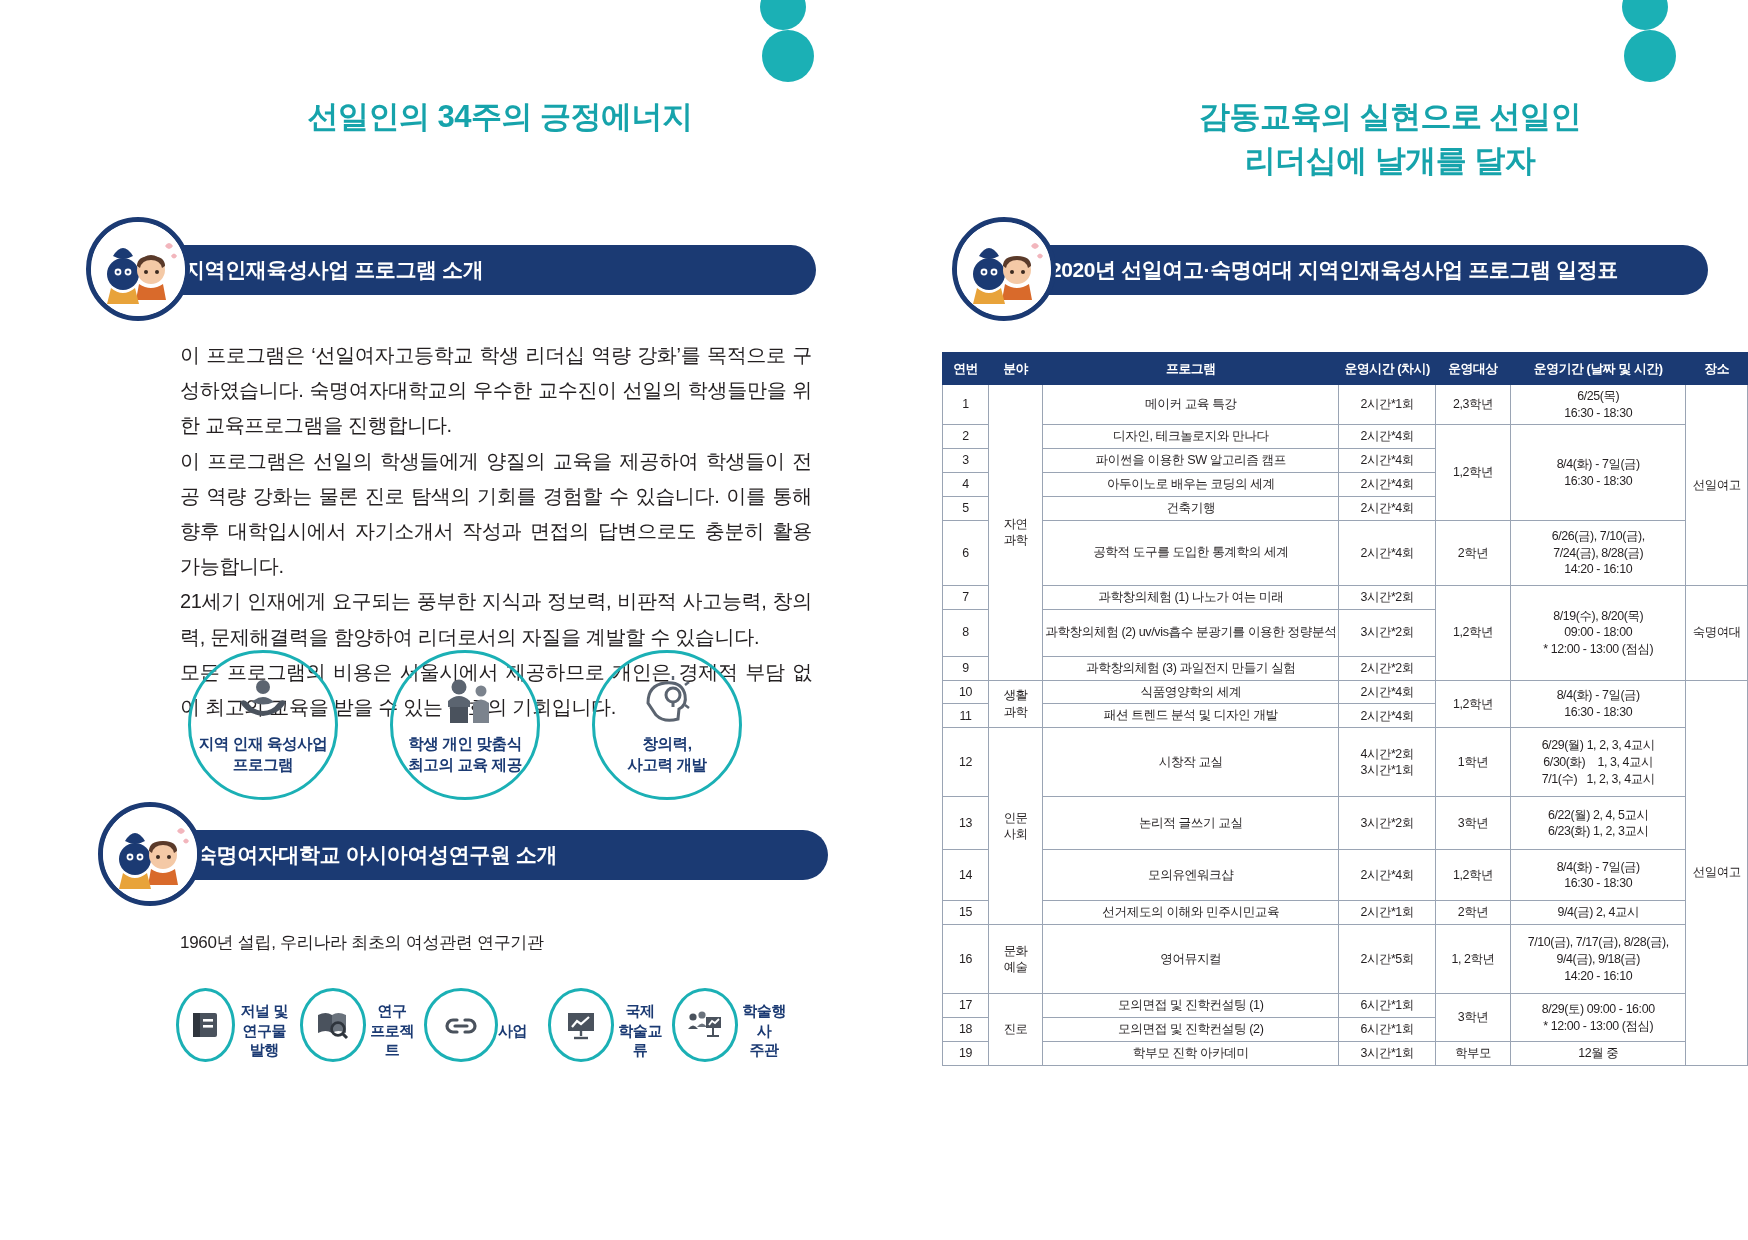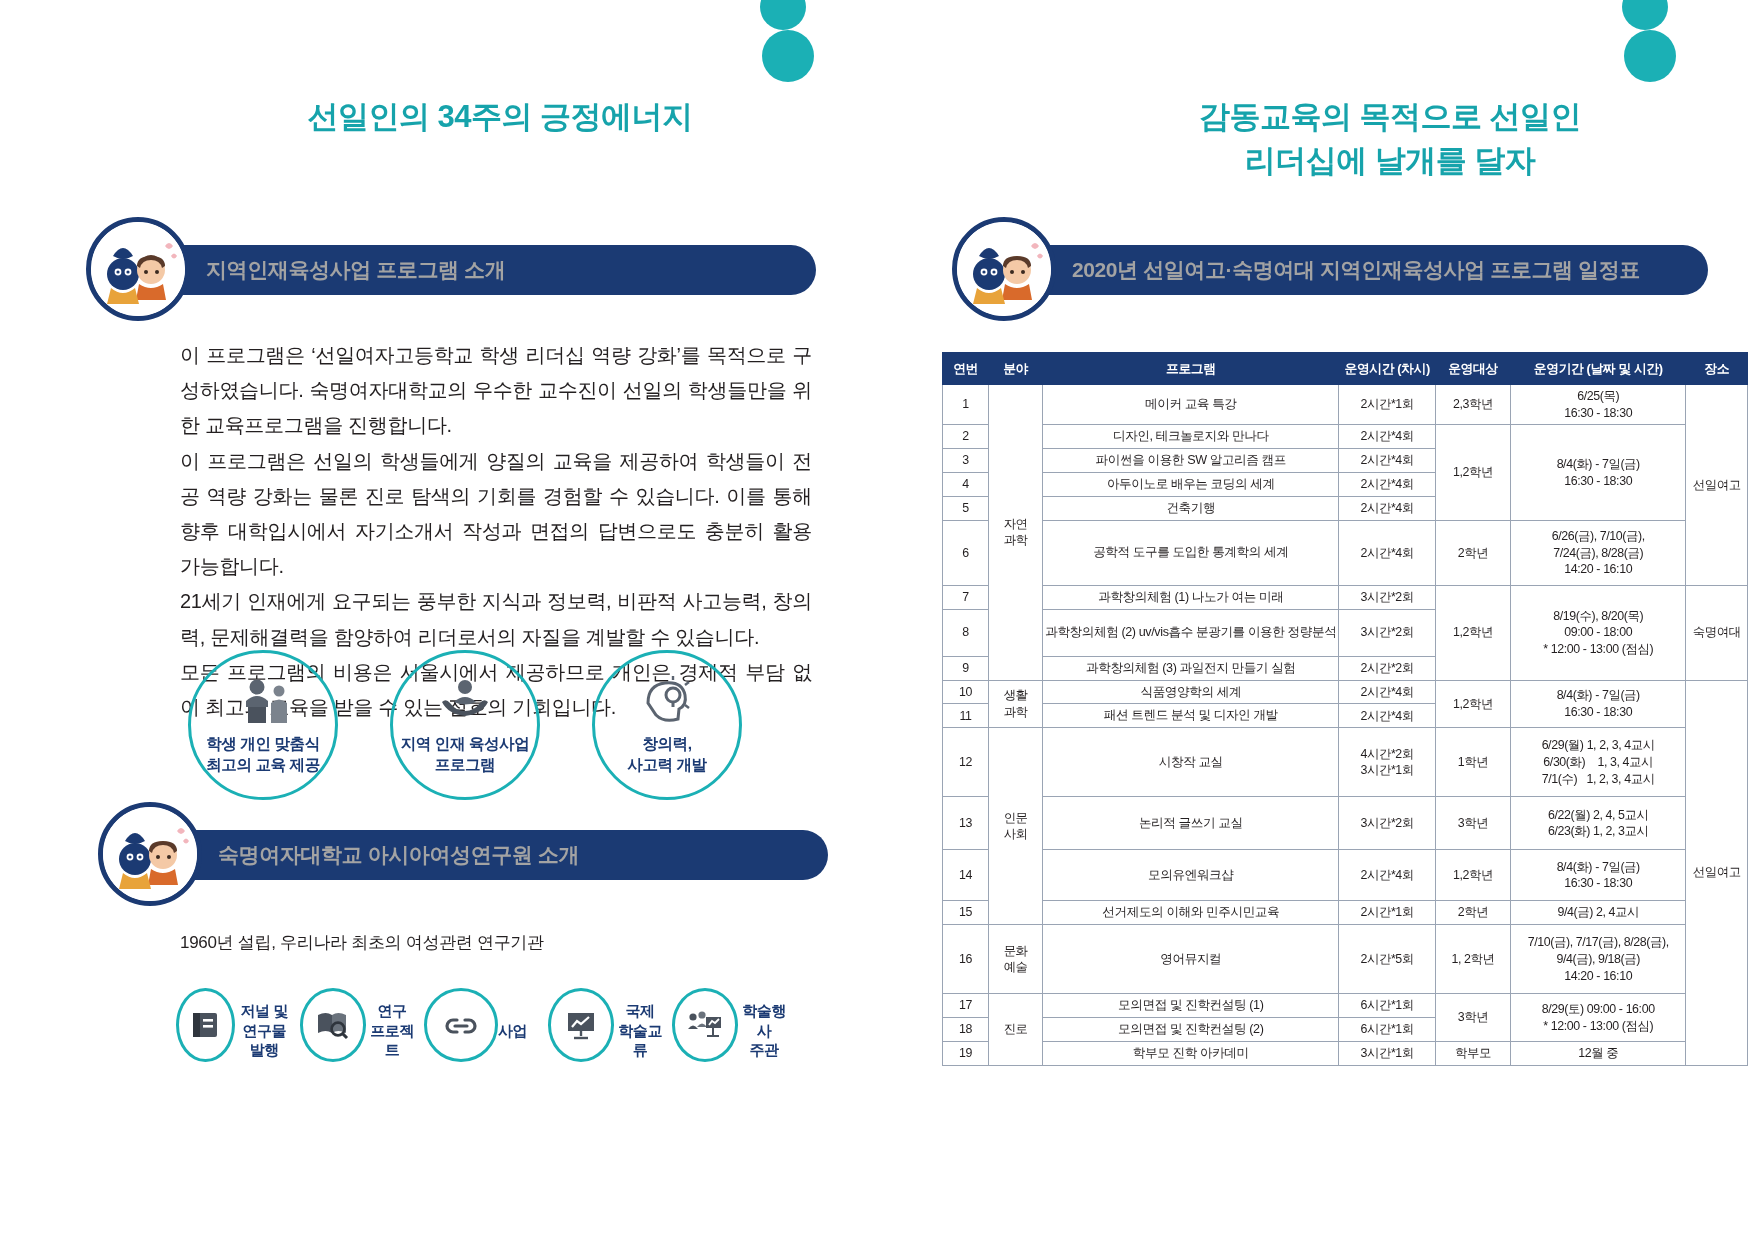--- a/index.html
+++ b/index.html
@@ -37,22 +37,22 @@
 
   
   .banner{
     position:absolute;
     height:50px;
     background:#1b3a73;
     border-radius:25px;
     display:flex;align-items:center;
   }
   .banner .btext{
-    color:#a3a3a3;font-size:21px;font-weight:bold;
-    margin-left:110px;letter-spacing:-0.4px;white-space:nowrap;
+    color:#ffffff;font-size:21px;font-weight:bold;
+    margin-left:88px;letter-spacing:-0.4px;white-space:nowrap;
   }
   .mascot{
     position:absolute;left:-10px;top:-28px;
     width:104px;height:104px;border-radius:50%;
     background:#ffffff;border:5px solid #1b3a73;
     box-sizing:border-box;
     overflow:hidden;
   }
   .mascot svg{display:block;}
 
@@ -152,39 +152,39 @@
     <div class="body-text" style="left:180px;top:338px;width:632px;">
       <div>이 프로그램은 ‘선일여자고등학교 학생 리더십 역량 강화’를 목적으로 구성하였습니다. 숙명여자대학교의 우수한 교수진이 선일의 학생들만을 위한 교육프로그램을 진행합니다.</div>
       <div>이 프로그램은 선일의 학생들에게 양질의 교육을 제공하여 학생들이 전공 역량 강화는 물론 진로 탐색의 기회를 경험할 수 있습니다. 이를 통해 향후 대학입시에서 자기소개서 작성과 면접의 답변으로도 충분히 활용 가능합니다.</div>
       <div>21세기 인재에게 요구되는 풍부한 지식과 정보력, 비판적 사고능력, 창의력, 문제해결력을 함양하여 리더로서의 자질을 계발할 수 있습니다.</div>
       <div>모든 프로그램의 비용은 서울시에서 제공하므로 개인은 경제적 부담 없이 최고의 교육을 받을 수 있는 절호의 기회입니다.</div>
     </div>
 
     <div class="circ-row" style="left:188px;top:650px;gap:52px;">
       <div class="circ">
         <div class="ico">
+          <svg width="54" height="48" viewBox="0 0 54 48">
+            <circle cx="27" cy="11" r="7" fill="#5b6470"></circle>
+            <path d="M16 26 q11 -10 22 0 q-11 5 -22 0z" fill="#5b6470"></path>
+            <path d="M4 26 q6 12 23 14 q17 -2 23 -14 q-4 -4 -8 1 q-6 8 -15 8 q-9 0 -15 -8 q-4 -5 -8 -1z" fill="#4a525d"></path>
+          </svg>
+        </div>
+        <div class="lbl">지역 인재 육성사업<br>프로그램</div>
+      </div>
+      <div class="circ">
+        <div class="ico">
           <svg width="56" height="46" viewBox="0 0 56 46">
             <circle cx="22" cy="10" r="7.5" fill="#5b6470"></circle>
             <path d="M11 24 q11 -10 22 0 l0 6 h-22z" fill="#5b6470"></path>
             <rect x="13" y="30" width="18" height="16" fill="#4a525d"></rect>
             <circle cx="44" cy="14" r="5.5" fill="#7b838d"></circle>
             <path d="M36 26 q8 -7 16 0 l0 20 h-16z" fill="#7b838d"></path>
           </svg>
         </div>
         <div class="lbl">학생 개인 맞춤식<br>최고의 교육 제공</div>
-      </div>
-      <div class="circ">
-        <div class="ico">
-          <svg width="54" height="48" viewBox="0 0 54 48">
-            <circle cx="27" cy="11" r="7" fill="#5b6470"></circle>
-            <path d="M16 26 q11 -10 22 0 q-11 5 -22 0z" fill="#5b6470"></path>
-            <path d="M4 26 q6 12 23 14 q17 -2 23 -14 q-4 -4 -8 1 q-6 8 -15 8 q-9 0 -15 -8 q-4 -5 -8 -1z" fill="#4a525d"></path>
-          </svg>
-        </div>
-        <div class="lbl">지역 인재 육성사업<br>프로그램</div>
       </div>
       <div class="circ">
         <div class="ico">
           <svg width="54" height="50" viewBox="0 0 54 50">
             <path d="M8 28 q0 -18 17 -20 q17 -2 20 12 q2 10 -6 14 l-1 10 q-14 4 -22 -4z" fill="none" stroke="#5b6470" stroke-width="3"></path>
             <circle cx="33" cy="20" r="7" fill="none" stroke="#5b6470" stroke-width="3"></circle>
             <line x1="33" y1="27" x2="33" y2="32" stroke="#5b6470" stroke-width="3"></line>
             <line x1="33" y1="5" x2="33" y2="1" stroke="#5b6470" stroke-width="2.4"></line>
             <line x1="45" y1="10" x2="49" y2="7" stroke="#5b6470" stroke-width="2.4"></line>
             <line x1="45" y1="30" x2="49" y2="33" stroke="#5b6470" stroke-width="2.4"></line>
@@ -283,21 +283,21 @@
         </div>
         <div class="lbl">학술행사<br>주관</div>
       </div>
 
     </div>
   </div>
 
   <div class="right">
 
     <div class="headline r">
-      <div>감동교육의 목적으로 선일인</div>
+      <div>감동교육의 실현으로 선일인</div>
       <div>리더십에 날개를 달자</div>
     </div>
 
     <div class="banner" style="left:82px;top:245px;width:746px;">
       <div class="mascot">
         <svg width="94" height="94" viewBox="0 0 94 94">
           <circle cx="47" cy="47" r="47" fill="#ffffff"></circle>
           <path d="M22 34 q10 -16 20 0 q-10 6 -20 0z" fill="#1b3a73"></path>
           <circle cx="32" cy="52" r="16" fill="#1b3a73"></circle>
           <circle cx="27" cy="50" r="3.4" fill="#fff"></circle>

